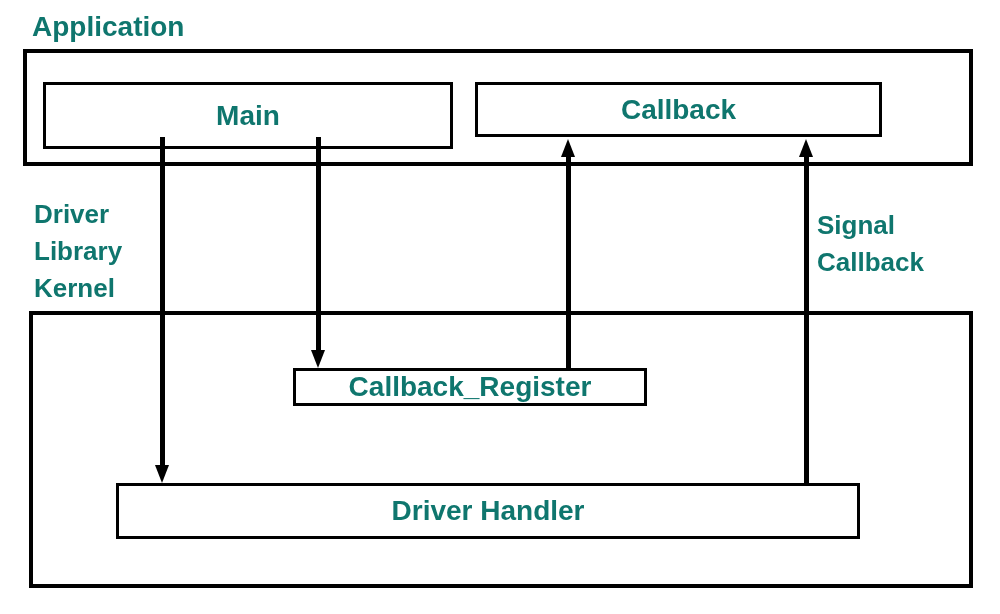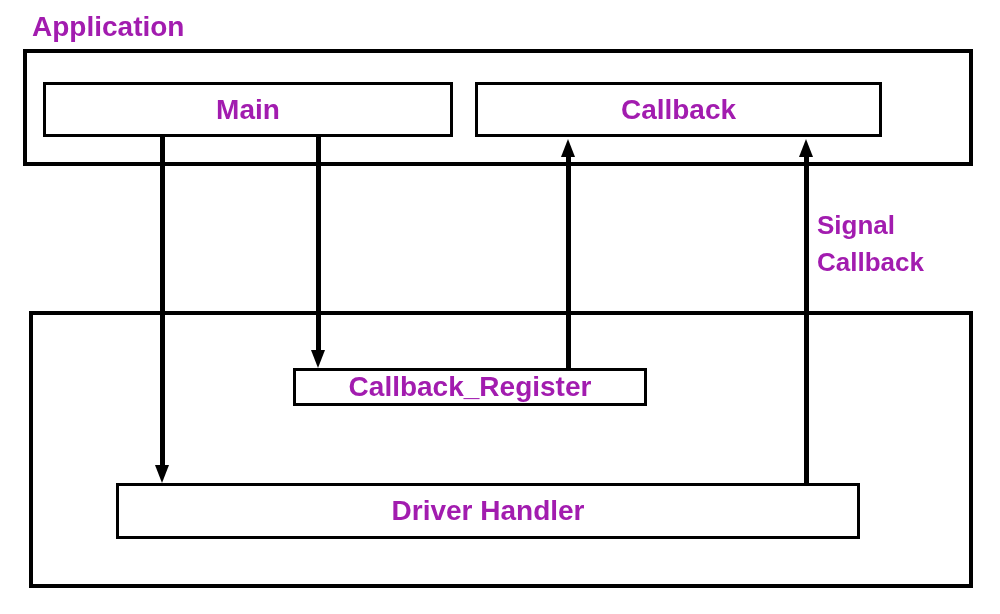--- a/index.html
+++ b/index.html
@@ -6,21 +6,21 @@
     margin: 0;
     padding: 0;
     background: #ffffff;
   }
   .canvas {
     position: relative;
     width: 1000px;
     height: 614px;
     background: #ffffff;
     font-family: "Liberation Sans", sans-serif;
-    color: #a21caf;
+    color: #0f766e;
     overflow: hidden;
   }
   
   .box {
     position: absolute;
     box-sizing: border-box;
     background: #ffffff;
     display: flex;
     align-items: center;
     justify-content: center;
@@ -29,21 +29,21 @@
     border: 4px solid #000000;
     background: transparent;
   }
   .inner-box {
     border: 3px solid #000000;
     font-size: 28px;
     font-weight: bold;
   }
   .app-box    { left: 23px;  top: 49px;  width: 950px; height: 117px; }
   .kernel-box { left: 29px;  top: 311px; width: 944px; height: 277px; }
-  .main-box   { left: 43px;  top: 82px;  width: 410px; height: 55px; }
+  .main-box   { left: 43px;  top: 82px;  width: 410px; height: 67px; }
   .cb-box     { left: 475px; top: 82px;  width: 407px; height: 55px; }
   .cbreg-box  { left: 293px; top: 368px; width: 354px; height: 38px; }
   .sig-box    { left: 116px; top: 483px; width: 744px; height: 56px; }
 
   
   .free-label {
     position: absolute;
     font-weight: bold;
     white-space: nowrap;
   }
@@ -91,20 +91,25 @@
   <div class="box outer-box app-box"></div>
 
   <div class="box inner-box main-box">
     <span>Main</span>
   </div>
 
   <div class="box inner-box cb-box">
     <span>Callback</span>
   </div>
 
+  <div class="free-label layer-label">
+    <div>Driver</div>
+    <div>Library</div>
+    <div>Kernel</div>
+  </div>
 
   <div class="free-label invoke-label">
     <div>Signal</div>
     <div>Callback</div>
   </div>
 
   <div class="box outer-box kernel-box"></div>
 
   <div class="box inner-box cbreg-box">
     <span>Callback_Register</span>

